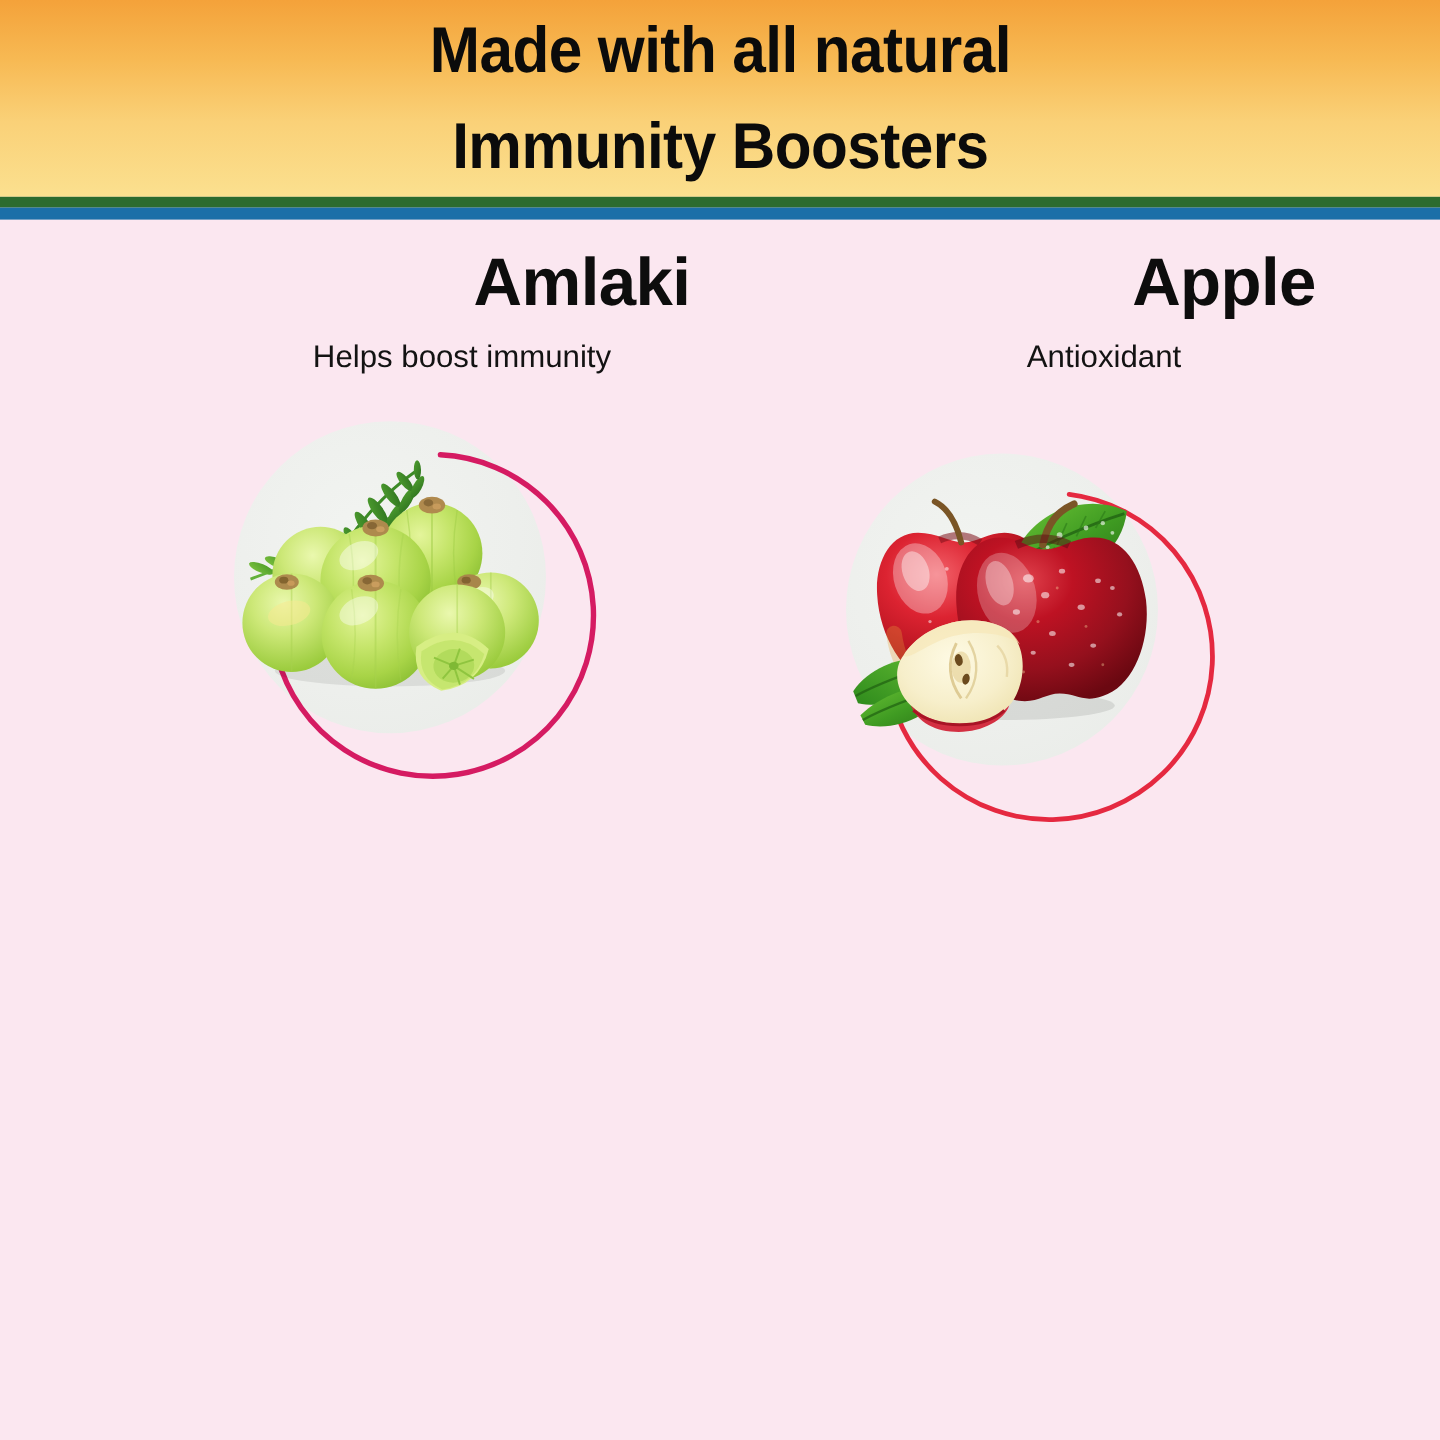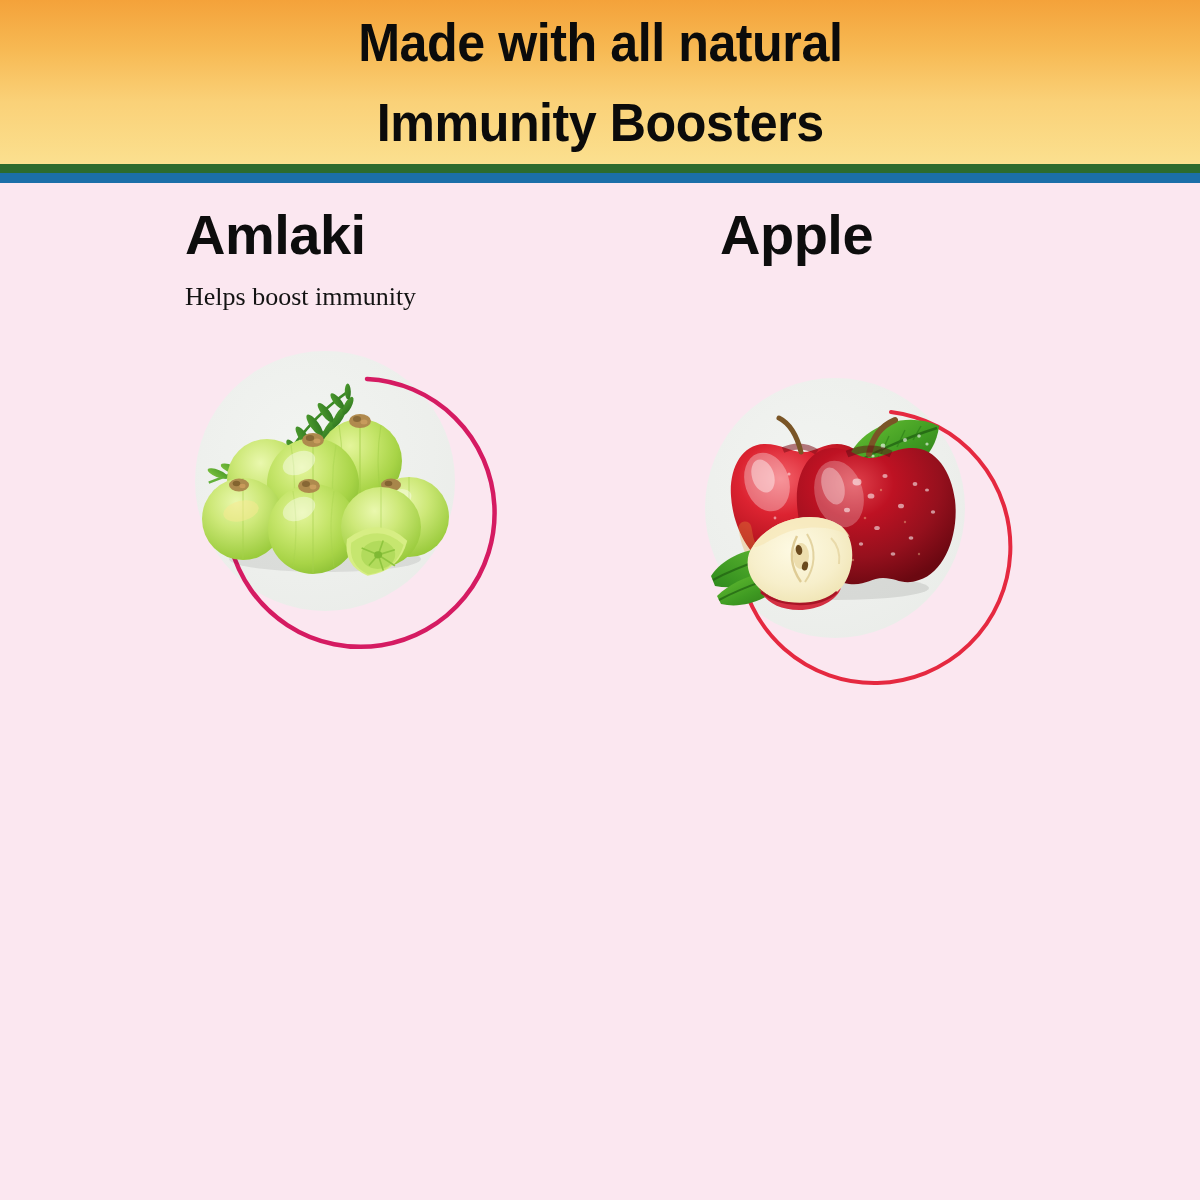--- a/index.html
+++ b/index.html
@@ -35,37 +35,36 @@
     position:absolute; left:0; top:173px; width:1200px; height:10px; background:#1B6FA8;
   }
 
   
   #grid{
     position:absolute; left:0; top:183px; width:1200px; height:1017px;
     display:grid;
     grid-template-columns:1fr 1fr;
     grid-template-rows:1fr 1fr;
   }
-  .cell{ position:relative; }
+  .cell{ position:relative;text-align:center; }
 
   .txt-wrap{ position:absolute; left:0; top:0; width:100%; }
   .ing-title{
     font-weight:bold;
     font-size:56px;
     line-height:60px;
     color:#0D0D0D;
     letter-spacing:-0.5px;
   }
   .ing-desc{
     font-size:26px;
     line-height:32px;
     color:#131313;
     font-weight:500;
     max-width:400px;
-    font-family:Liberation Serif, serif;
   }
 
   
   .circ{
     position:absolute;
     width:290px; height:290px;
   }
   .disc{
     position:absolute; left:0; top:0; width:260px; height:260px;
     border-radius:50%;
@@ -239,20 +238,21 @@
           </g>
           <ellipse cx="30" cy="18" rx="4" ry="3.5" fill="#7FB934"></ellipse>
         </g>
       </svg>
     </div>
   </div>
 
   <div class="cell" id="cell-apple">
     <div class="txt-wrap">
       <div class="ing-title">Apple</div>
+      <div class="ing-desc" style="margin-top:16px;">Antioxidant</div>
     </div>
 
     <div class="circ">
       <div class="disc"></div>
       <svg class="ring-svg" width="290" height="290" viewBox="0 0 290 290">
         <path d="M 186 34 A 136 136 0 1 1 34 182" fill="none" stroke="#E52940" stroke-width="4" stroke-linecap="round"></path>
       </svg>
 
       <svg class="art" width="260" height="260" viewBox="0 0 260 260">
         <defs>

